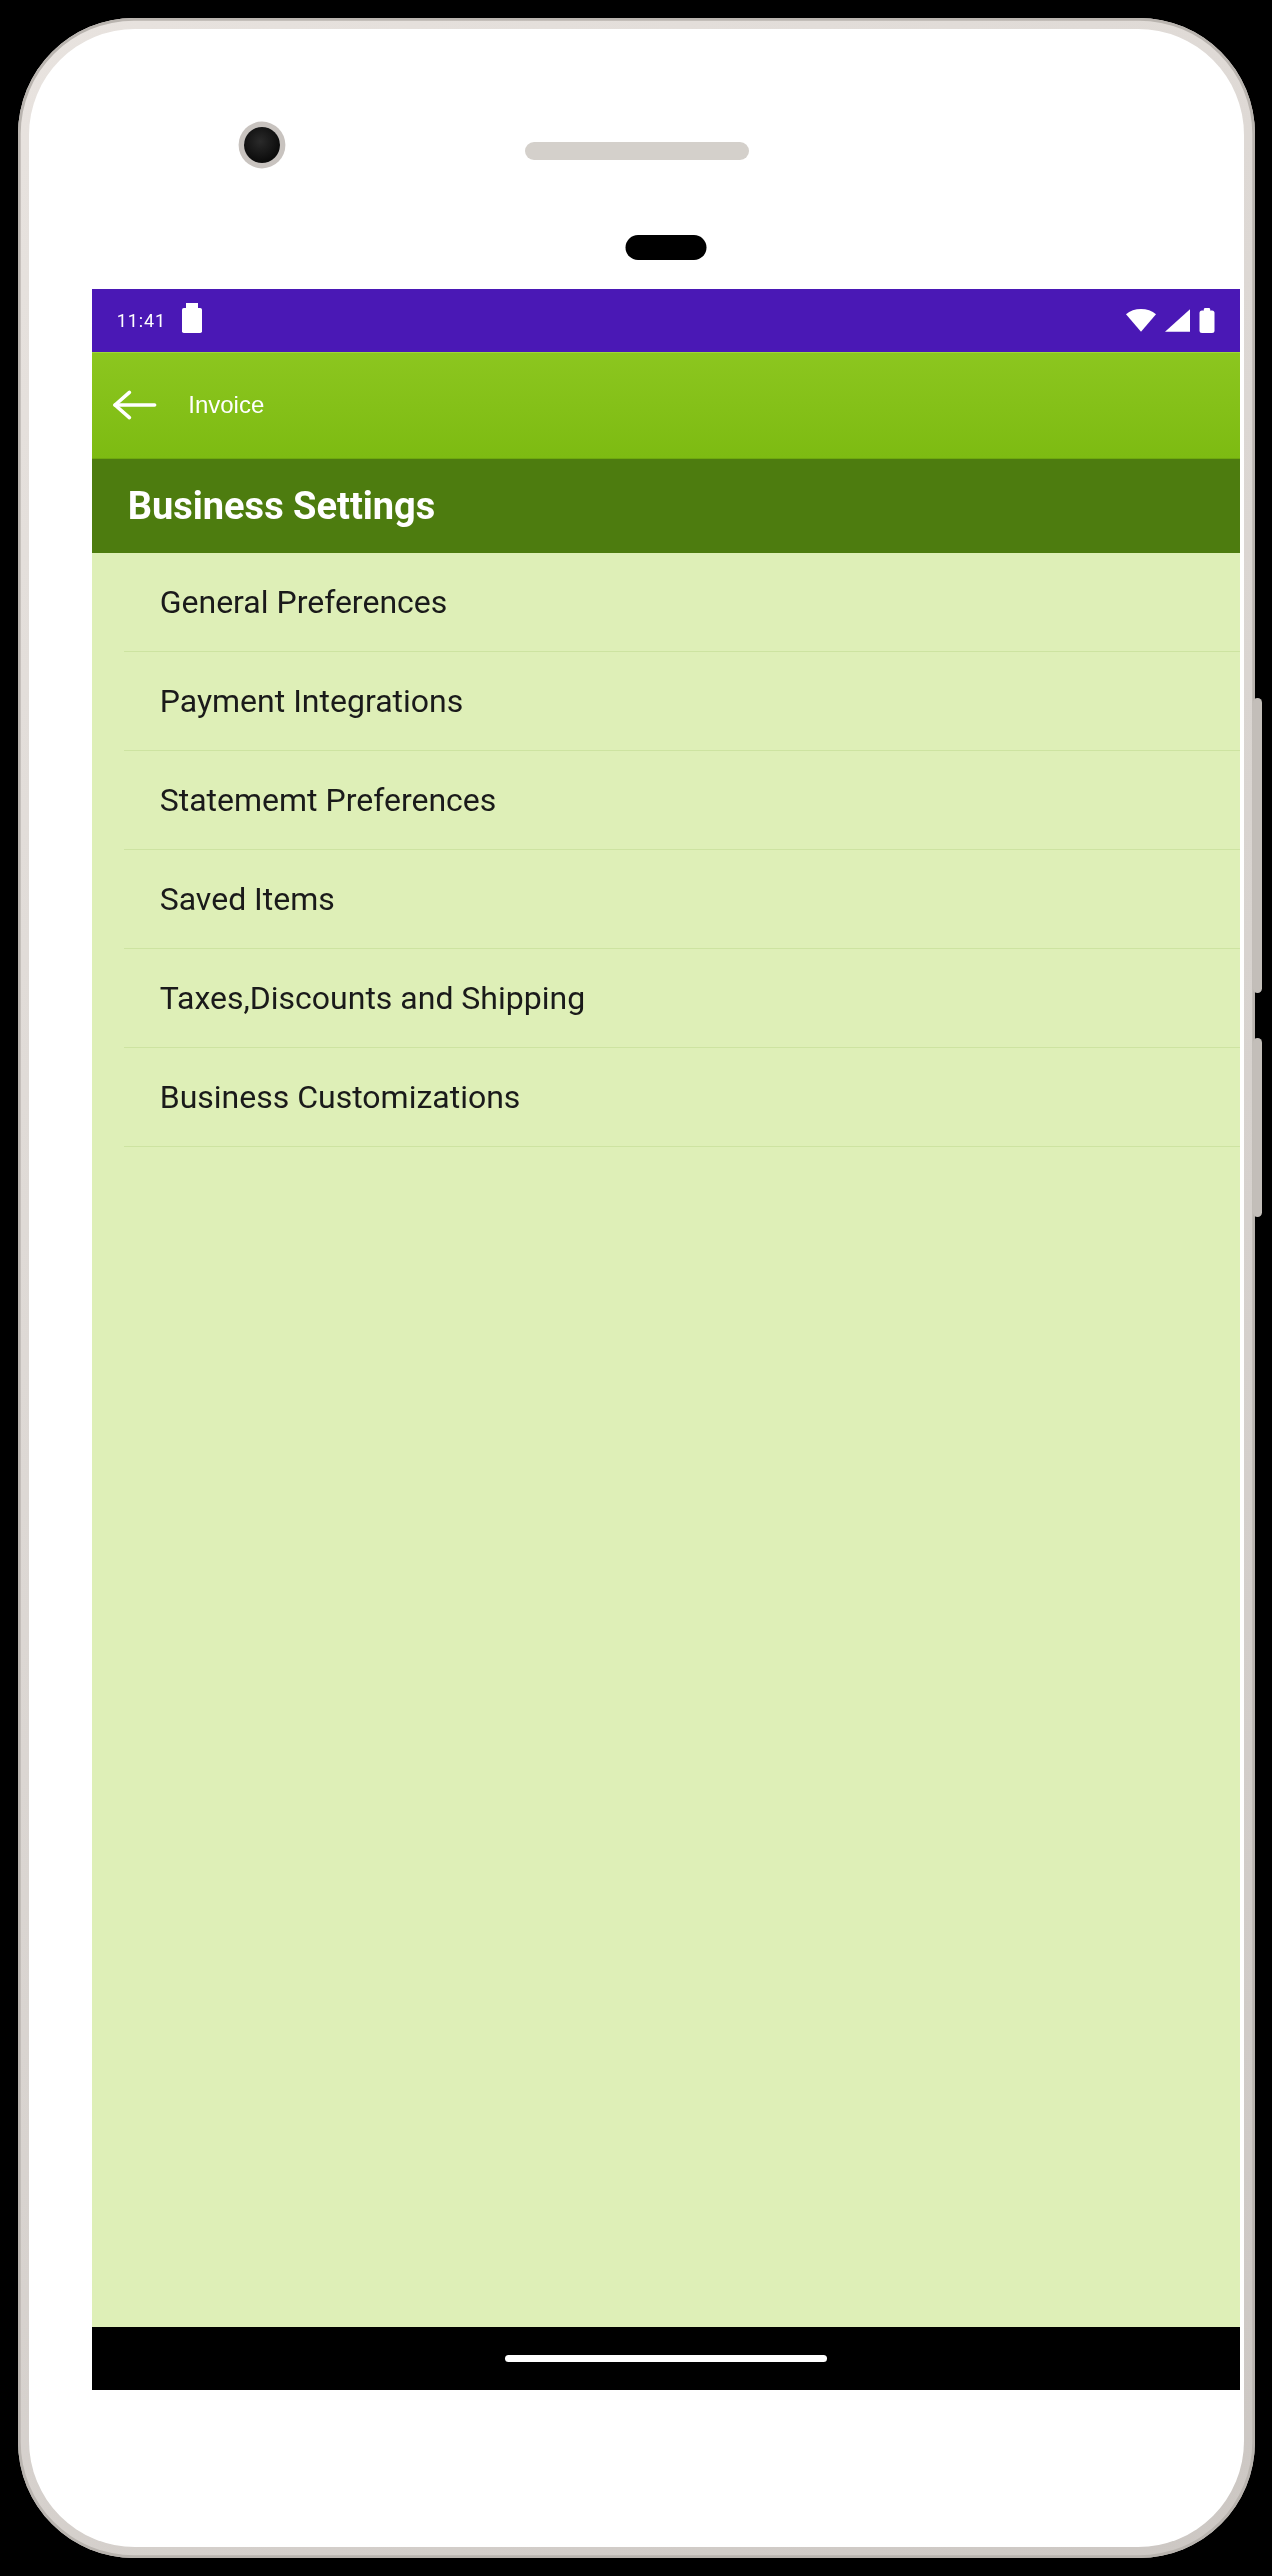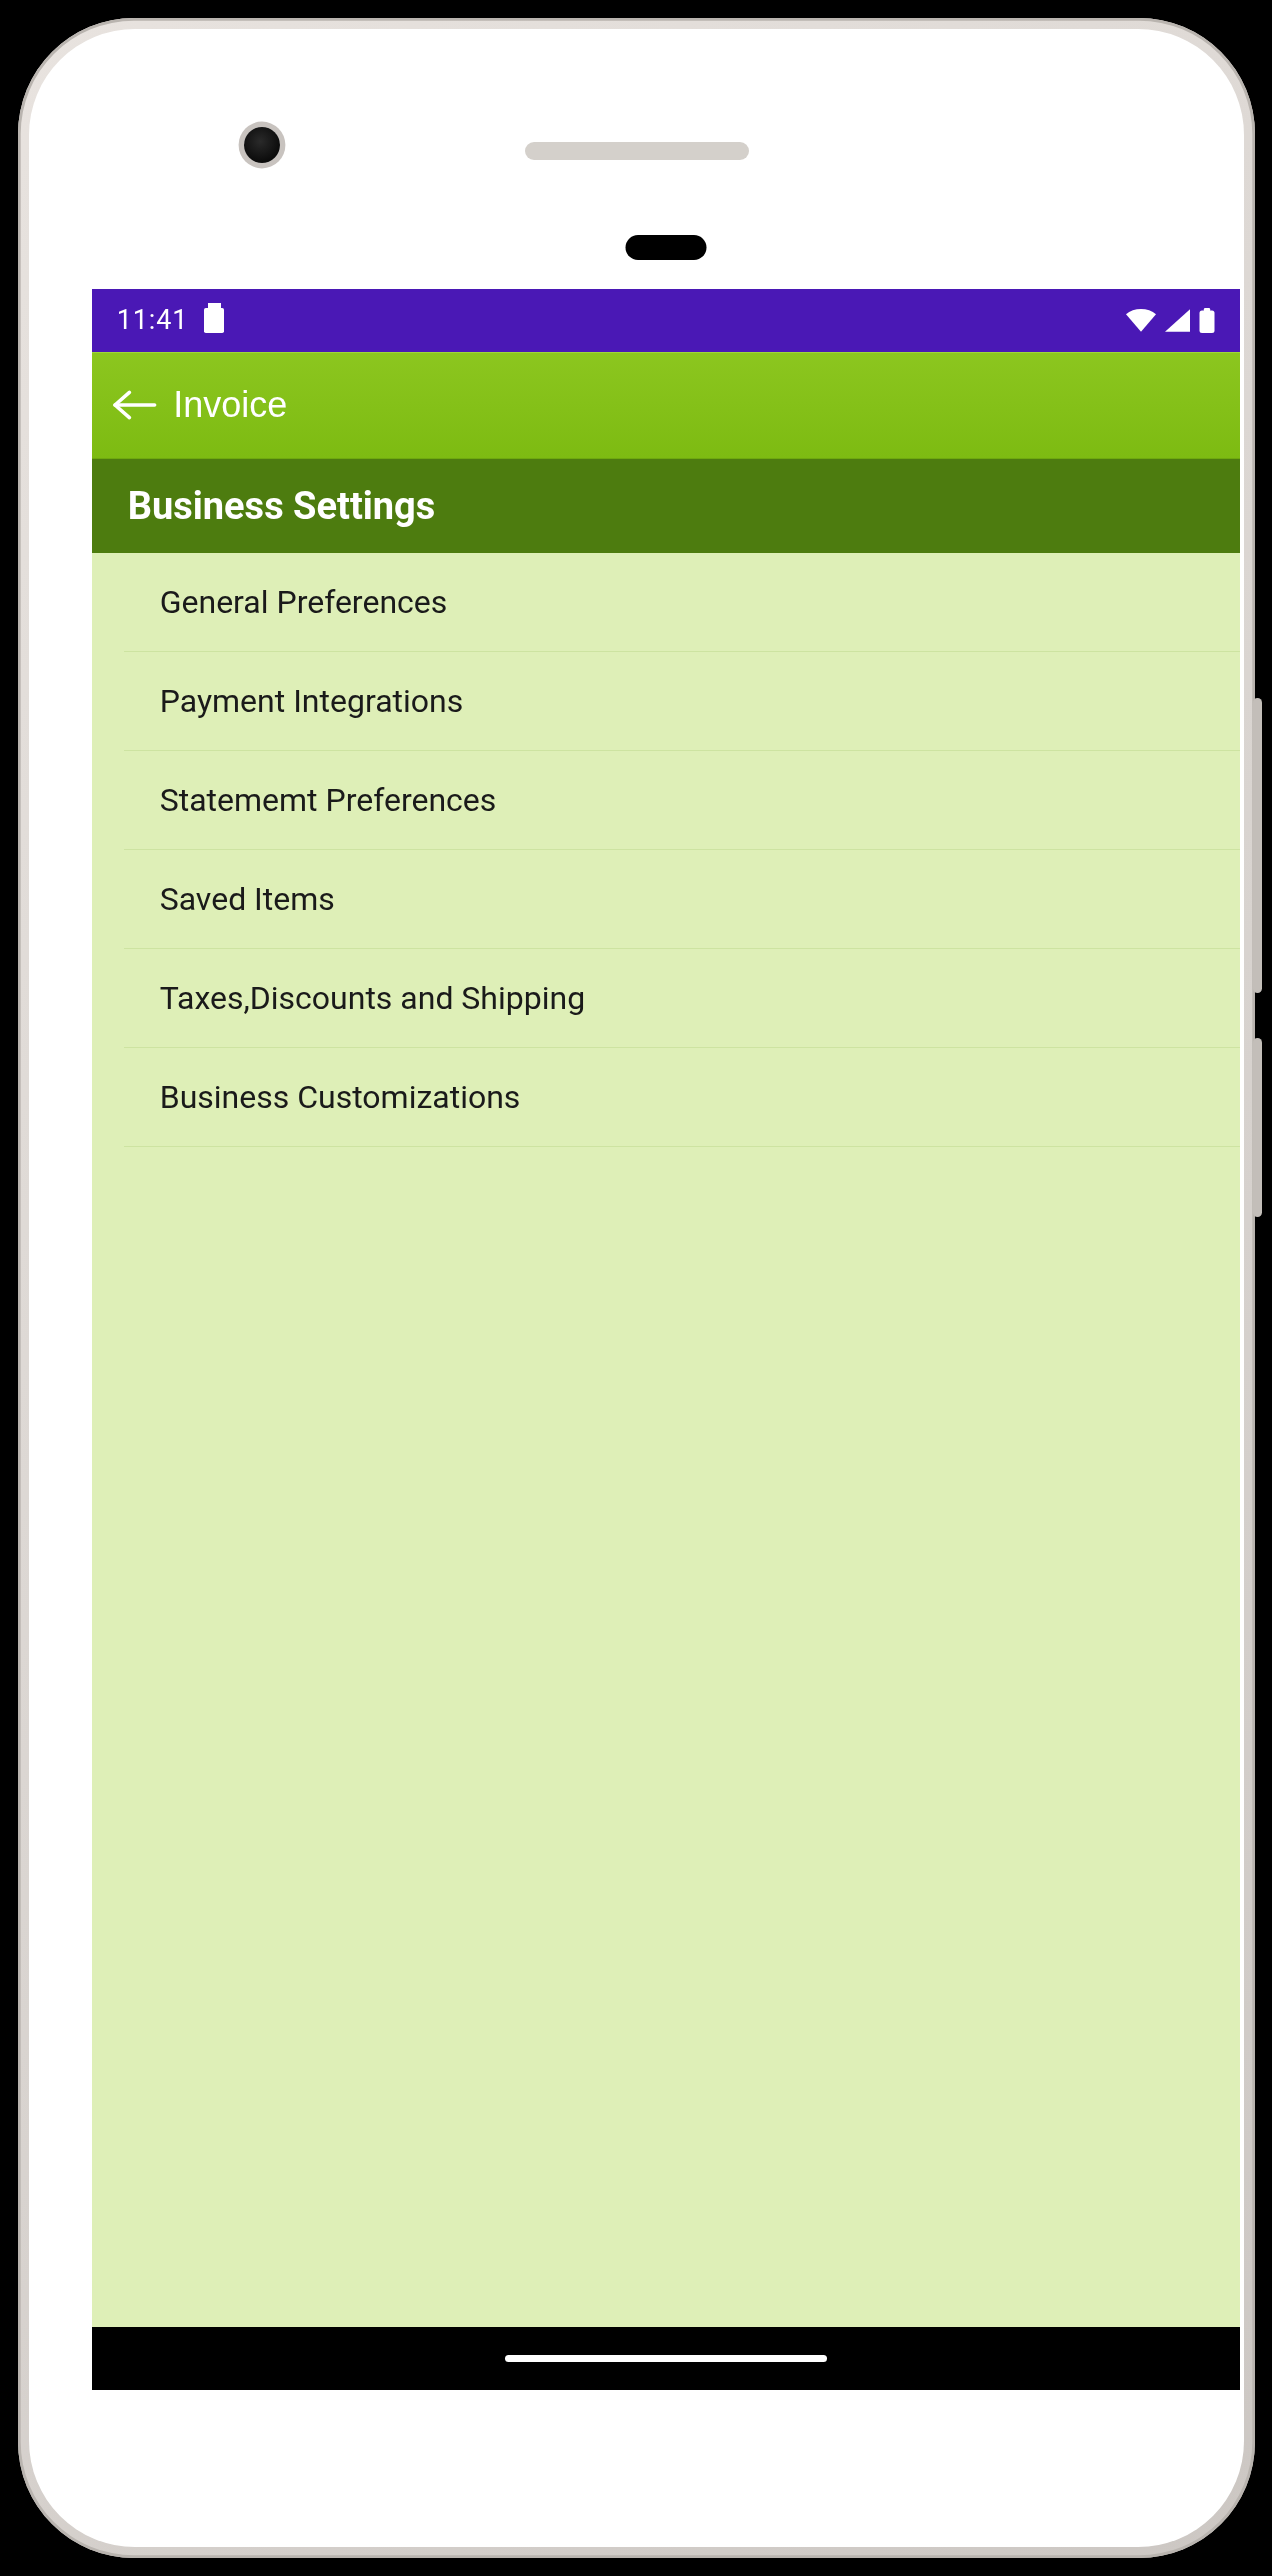--- a/index.html
+++ b/index.html
@@ -82,21 +82,21 @@
   }
 
   
   .status-bar {
     display: flex;
     align-items: center;
     height: 63px;
     background: #4a18b5;
     color: #fff;
     padding: 0 25px;
-    font-size: 27px;
+    font-size: 18px;
     letter-spacing: 0.9px;
   }
   .status-left { display: flex; align-items: center; gap: 16px; }
   .status-right { margin-left: auto; display: flex; align-items: center; gap: 9px; }
   .icon-sd {
     width: 19.7px; height: 25px; background: #fff; border-radius: 1.8px;
     position: relative;
   }
   .icon-sd::before {
     content: ""; position: absolute; top: -4.5px; left: 3.6px; width: 12.5px; height: 5.4px; background: #fff;
@@ -119,23 +119,23 @@
     align-items: center;
     gap: 7.2px;
     background: none;
     border: none;
     cursor: pointer;
     padding: 5.4px 7.2px;
   }
   .back-arrow svg { display: block; }
   .app-title {
     color: #fff;
-    font-size: 36px;
+    font-size: 24px;
     font-weight: 400;
-    margin-left: 6px;
+    margin-left: 21px;
   }
 
   
   .section-header {
     background: #4d7c0f;
     color: #fff;
     font-size: 38px;
     font-weight: 700;
     padding: 25px 36px;
   }

